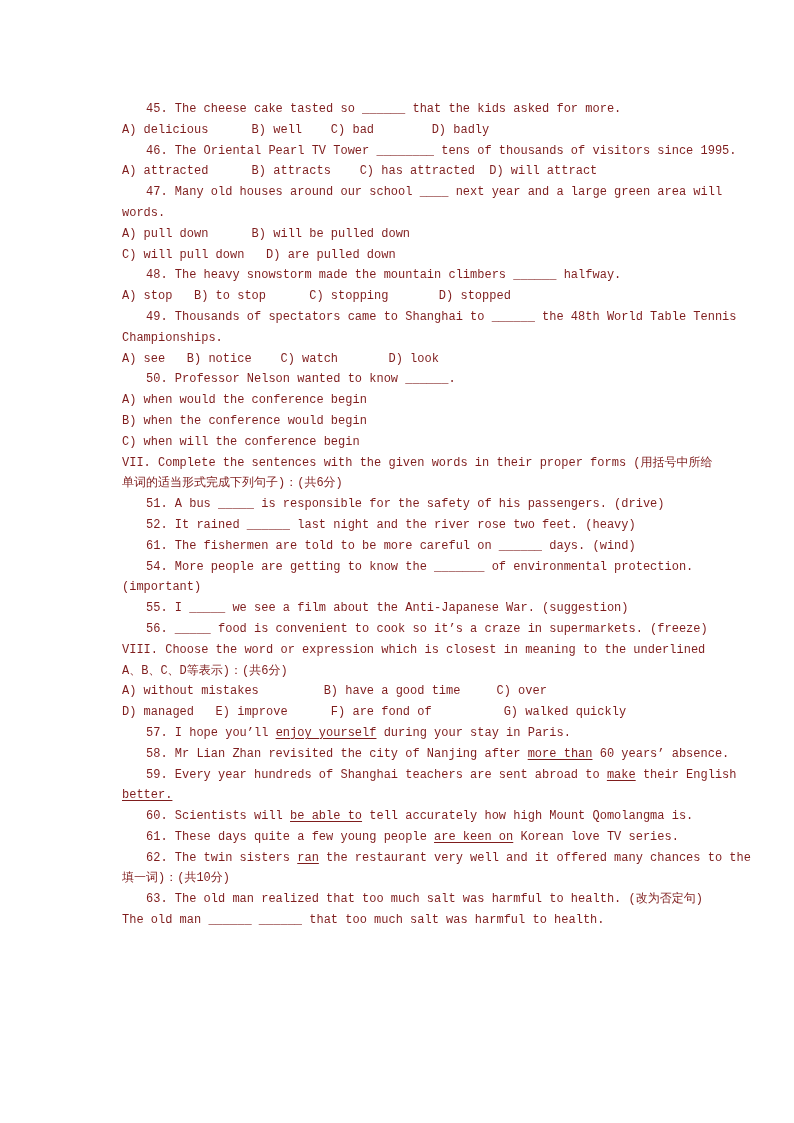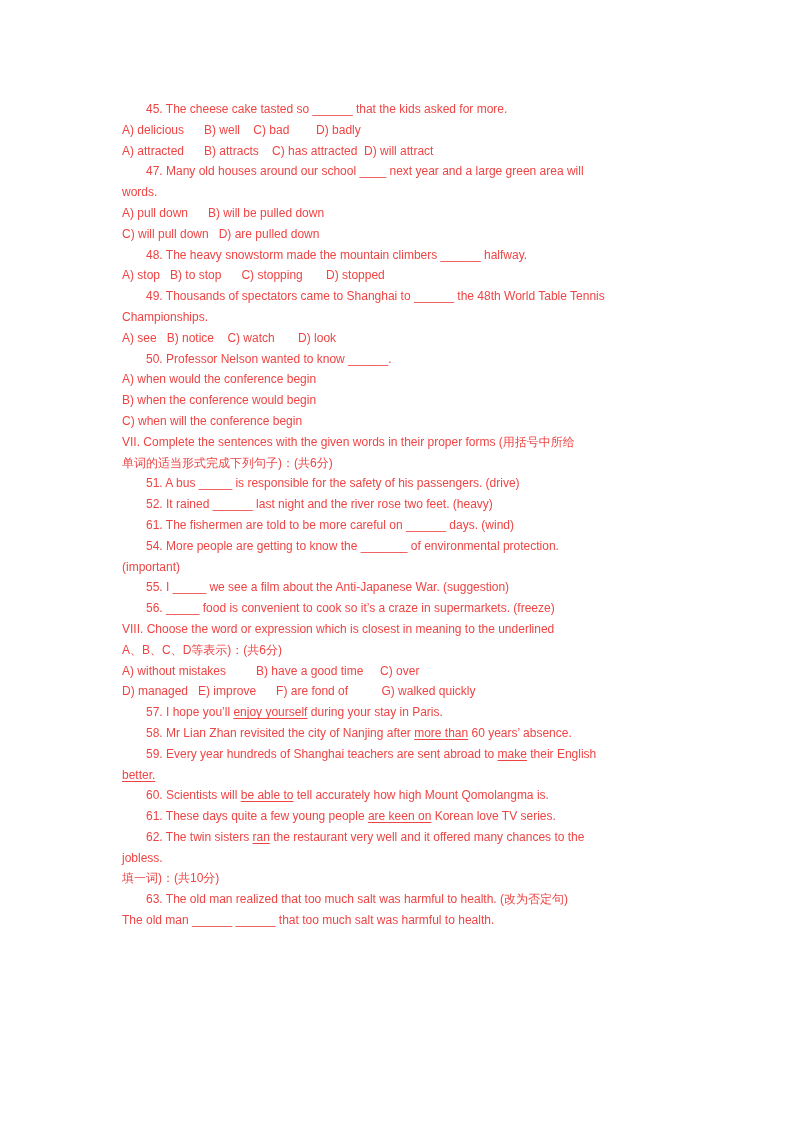--- a/index.html
+++ b/index.html
@@ -6,23 +6,23 @@
     margin: 0;
     padding: 0;
     background: #ffffff;
   }
   .page {
     position: relative;
     width: 794px;
     height: 1123px;
     background: #ffffff;
     overflow: hidden;
-    font-family: Liberation Sans, sans-serif;
+    font-family: Liberation Mono, monospace;
     font-size: 12px;
-    color: #ef4444;
+    color: #7f1d1d;
   }
   .doc-body {
     position: absolute;
     left: 122px;
     top: 99px;
     width: 640px;
   }
   .line {
     line-height: 20.8px;
     white-space: pre;
@@ -36,20 +36,21 @@
     text-underline-offset: 2px;
   }
 </style>
 </head>
 <body>
 
 <div class="page">
   <div class="doc-body">
       <div class="line ind"><span>45. The cheese cake tasted so ______ that the kids asked for more.</span></div>
       <div class="line"><span>A) delicious      B) well    C) bad        D) badly</span></div>
+      <div class="line ind"><span>46. The Oriental Pearl TV Tower ________ tens of thousands of visitors since 1995.</span></div>
       <div class="line"><span>A) attracted      B) attracts    C) has attracted  D) will attract</span></div>
       <div class="line ind"><span>47. Many old houses around our school ____ next year and a large green area will</span></div>
       <div class="line"><span>words.</span></div>
       <div class="line"><span>A) pull down      B) will be pulled down</span></div>
       <div class="line"><span>C) will pull down   D) are pulled down</span></div>
       <div class="line ind"><span>48. The heavy snowstorm made the mountain climbers ______ halfway.</span></div>
       <div class="line"><span>A) stop   B) to stop      C) stopping       D) stopped</span></div>
       <div class="line ind"><span>49. Thousands of spectators came to Shanghai to ______ the 48th World Table Tennis</span></div>
       <div class="line"><span>Championships.</span></div>
       <div class="line"><span>A) see   B) notice    C) watch       D) look</span></div>
@@ -70,18 +71,17 @@
       <div class="line"><span>A、B、C、D等表示)：(共6分)</span></div>
       <div class="line"><span>A) without mistakes         B) have a good time     C) over</span></div>
       <div class="line"><span>D) managed   E) improve      F) are fond of          G) walked quickly</span></div>
       <div class="line ind"><span>57. I hope you’ll </span><span class="u">enjoy yourself</span><span> during your stay in Paris.</span></div>
       <div class="line ind"><span>58. Mr Lian Zhan revisited the city of Nanjing after </span><span class="u">more than</span><span> 60 years’ absence.</span></div>
       <div class="line ind"><span>59. Every year hundreds of Shanghai teachers are sent abroad to </span><span class="u">make</span><span> their English</span></div>
       <div class="line"><span class="u">better.</span></div>
       <div class="line ind"><span>60. Scientists will </span><span class="u">be able to</span><span> tell accurately how high Mount Qomolangma is.</span></div>
       <div class="line ind"><span>61. These days quite a few young people </span><span class="u">are keen on</span><span> Korean love TV series.</span></div>
       <div class="line ind"><span>62. The twin sisters </span><span class="u">ran</span><span> the restaurant very well and it offered many chances to the</span></div>
-      <div class="line"><span>jobless.</span></div>
       <div class="line"><span>填一词)：(共10分)</span></div>
       <div class="line ind"><span>63. The old man realized that too much salt was harmful to health. (改为否定句)</span></div>
       <div class="line"><span>The old man ______ ______ that too much salt was harmful to health.</span></div>
     </div>
 </div>
 
 </body></html>

